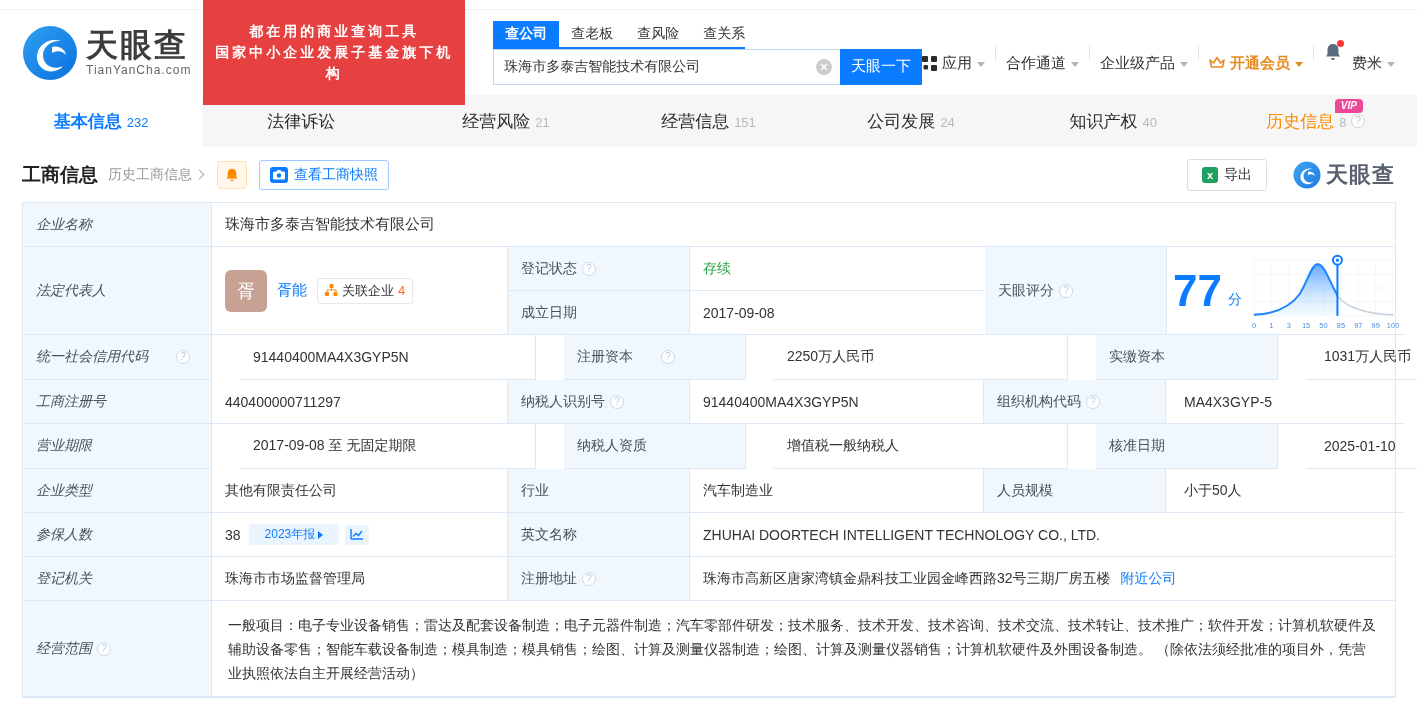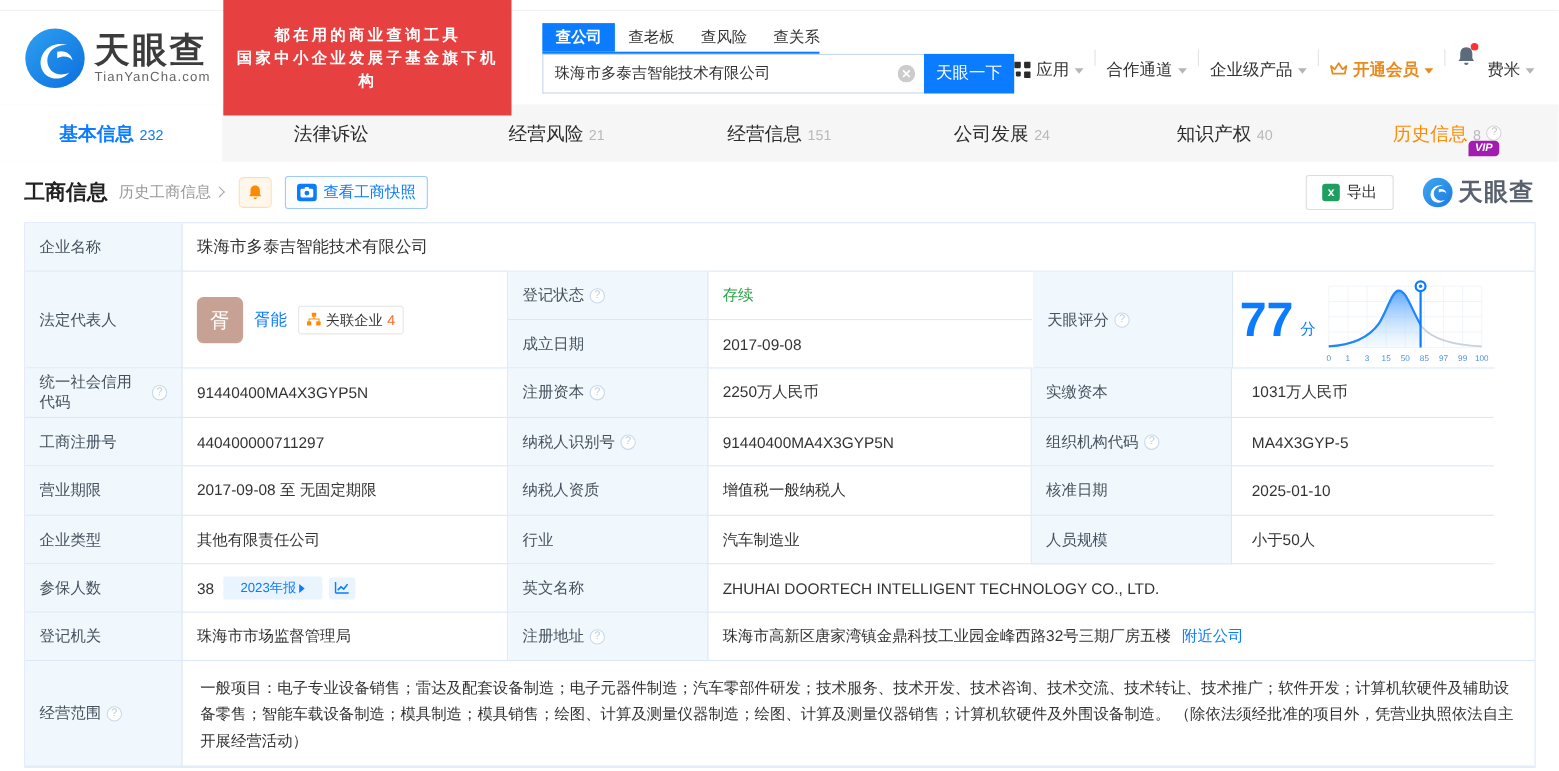--- a/index.html
+++ b/index.html
@@ -39,22 +39,22 @@
   .red-dot { position:absolute; top:-2px; right:-2px; width:7px; height:7px; border-radius:50%; background:#f33; }
 
   
   .nav-bar { height:52px; background:#f6f6f6; display:flex; }
   .nav-tab { flex:1; display:flex; align-items:center; justify-content:center; gap:5px;
              font-size:17px; color:#2b2b2b; cursor:pointer; position:relative; }
   .nav-tab .count { font-size:13px; color:#b9b9b9; margin-top:2px; }
   .nav-tab.active { background:#fff; color:#0b7cff; font-weight:bold; }
   .nav-tab.active .count { color:#0b7cff; font-weight:normal; }
   .nav-tab.vip-tab { color:#ff8a00; }
-  .vip-badge { position:absolute; top:4px; right:54px; background:#a21caf; color:#fff; font-size:10px;
-               font-style:italic; font-weight:bold; padding:1px 6px 2px; border-radius:4px 4px 4px 0;margin-top:29px; }
+  .vip-badge { position:absolute; top:4px; right:54px; background:#ec4899; color:#fff; font-size:10px;
+               font-style:italic; font-weight:bold; padding:1px 6px 2px; border-radius:4px 4px 4px 0; }
   .help { width:14px; height:14px; border-radius:50%; border:1px solid #c9d9ec; color:#b9cde2;
           font-size:10px; line-height:12px; text-align:center; display:inline-block; flex:none;
           background:#fff; }
   .nav-tab .help { border-color:#d5d5d5; color:#c0c0c0; }
 
   
   .section-bar { height:55px; display:flex; align-items:center; padding:0 22px; }
   .section-title { font-size:19px; font-weight:bold; color:#222; }
   .history-link { font-size:14px; color:#999; margin-left:10px; display:flex; align-items:center; gap:2px; cursor:pointer; }
   .sub-bell { margin-left:14px; width:30px; height:28px; background:#fff7ec; border:1px solid #ffdfae;
@@ -69,24 +69,24 @@
   .watermark { display:flex; align-items:center; gap:5px; margin-left:26px; opacity:.92; }
   .watermark .wm-text { font-size:22px; font-weight:bold; color:#4a5461; letter-spacing:1px; }
 
   
   .biz-table { margin:0 22px; border:1px solid #dce8f5; width:1374px; }
   .trow { display:flex; }
   .cell { border-right:1px solid #dce8f5; border-bottom:1px solid #dce8f5; display:flex; align-items:center;
           padding:0 13px; font-size:14px; color:#333; }
   .cell:last-child { border-right:none; }
   .label { background:#f0f7fd; color:#45525e; gap:5px; }
-  .w181{width:143px;flex:none;} .w296{width:296px;flex:none;} .w182{width:182px;flex:none;}
+  .w181{width:189px;flex:none;font-style:italic;} .w296{width:296px;flex:none;} .w182{width:182px;flex:none;}
   .w294{width:294px;flex:none;} .w238{width:238px;flex:none;padding-left:18px;}
   .grow{flex:1;}
-  .h44{height:44px;} .h45{height:45px;} .h88{height:88px;} .h96{height:96px;}
+  .h44{height:44px;} .h45{height:45px;gap:28px;} .h88{height:88px;} .h96{height:96px;}
   .subcol { display:flex; flex-direction:column; width:477px; flex:none; }
   .subrow { display:flex; height:44px; }
   .subrow .cell { height:44px; }
   .green { color:#2ba245; }
   .blue-link { color:#0b7cff; cursor:pointer; text-decoration:none; }
   .avatar { width:42px; height:42px; border-radius:6px; background:#c7a294; color:#fff; font-size:18px;
             display:flex; align-items:center; justify-content:center; flex:none; cursor:pointer; }
   .rep-name { font-size:15px; margin-left:10px; }
   .related-badge { margin-left:10px; border:1px solid #e8e8e8; border-radius:3px; padding:3px 7px;
                    display:flex; align-items:center; gap:4px; font-size:13px; color:#333; cursor:pointer; background:#fff; }

